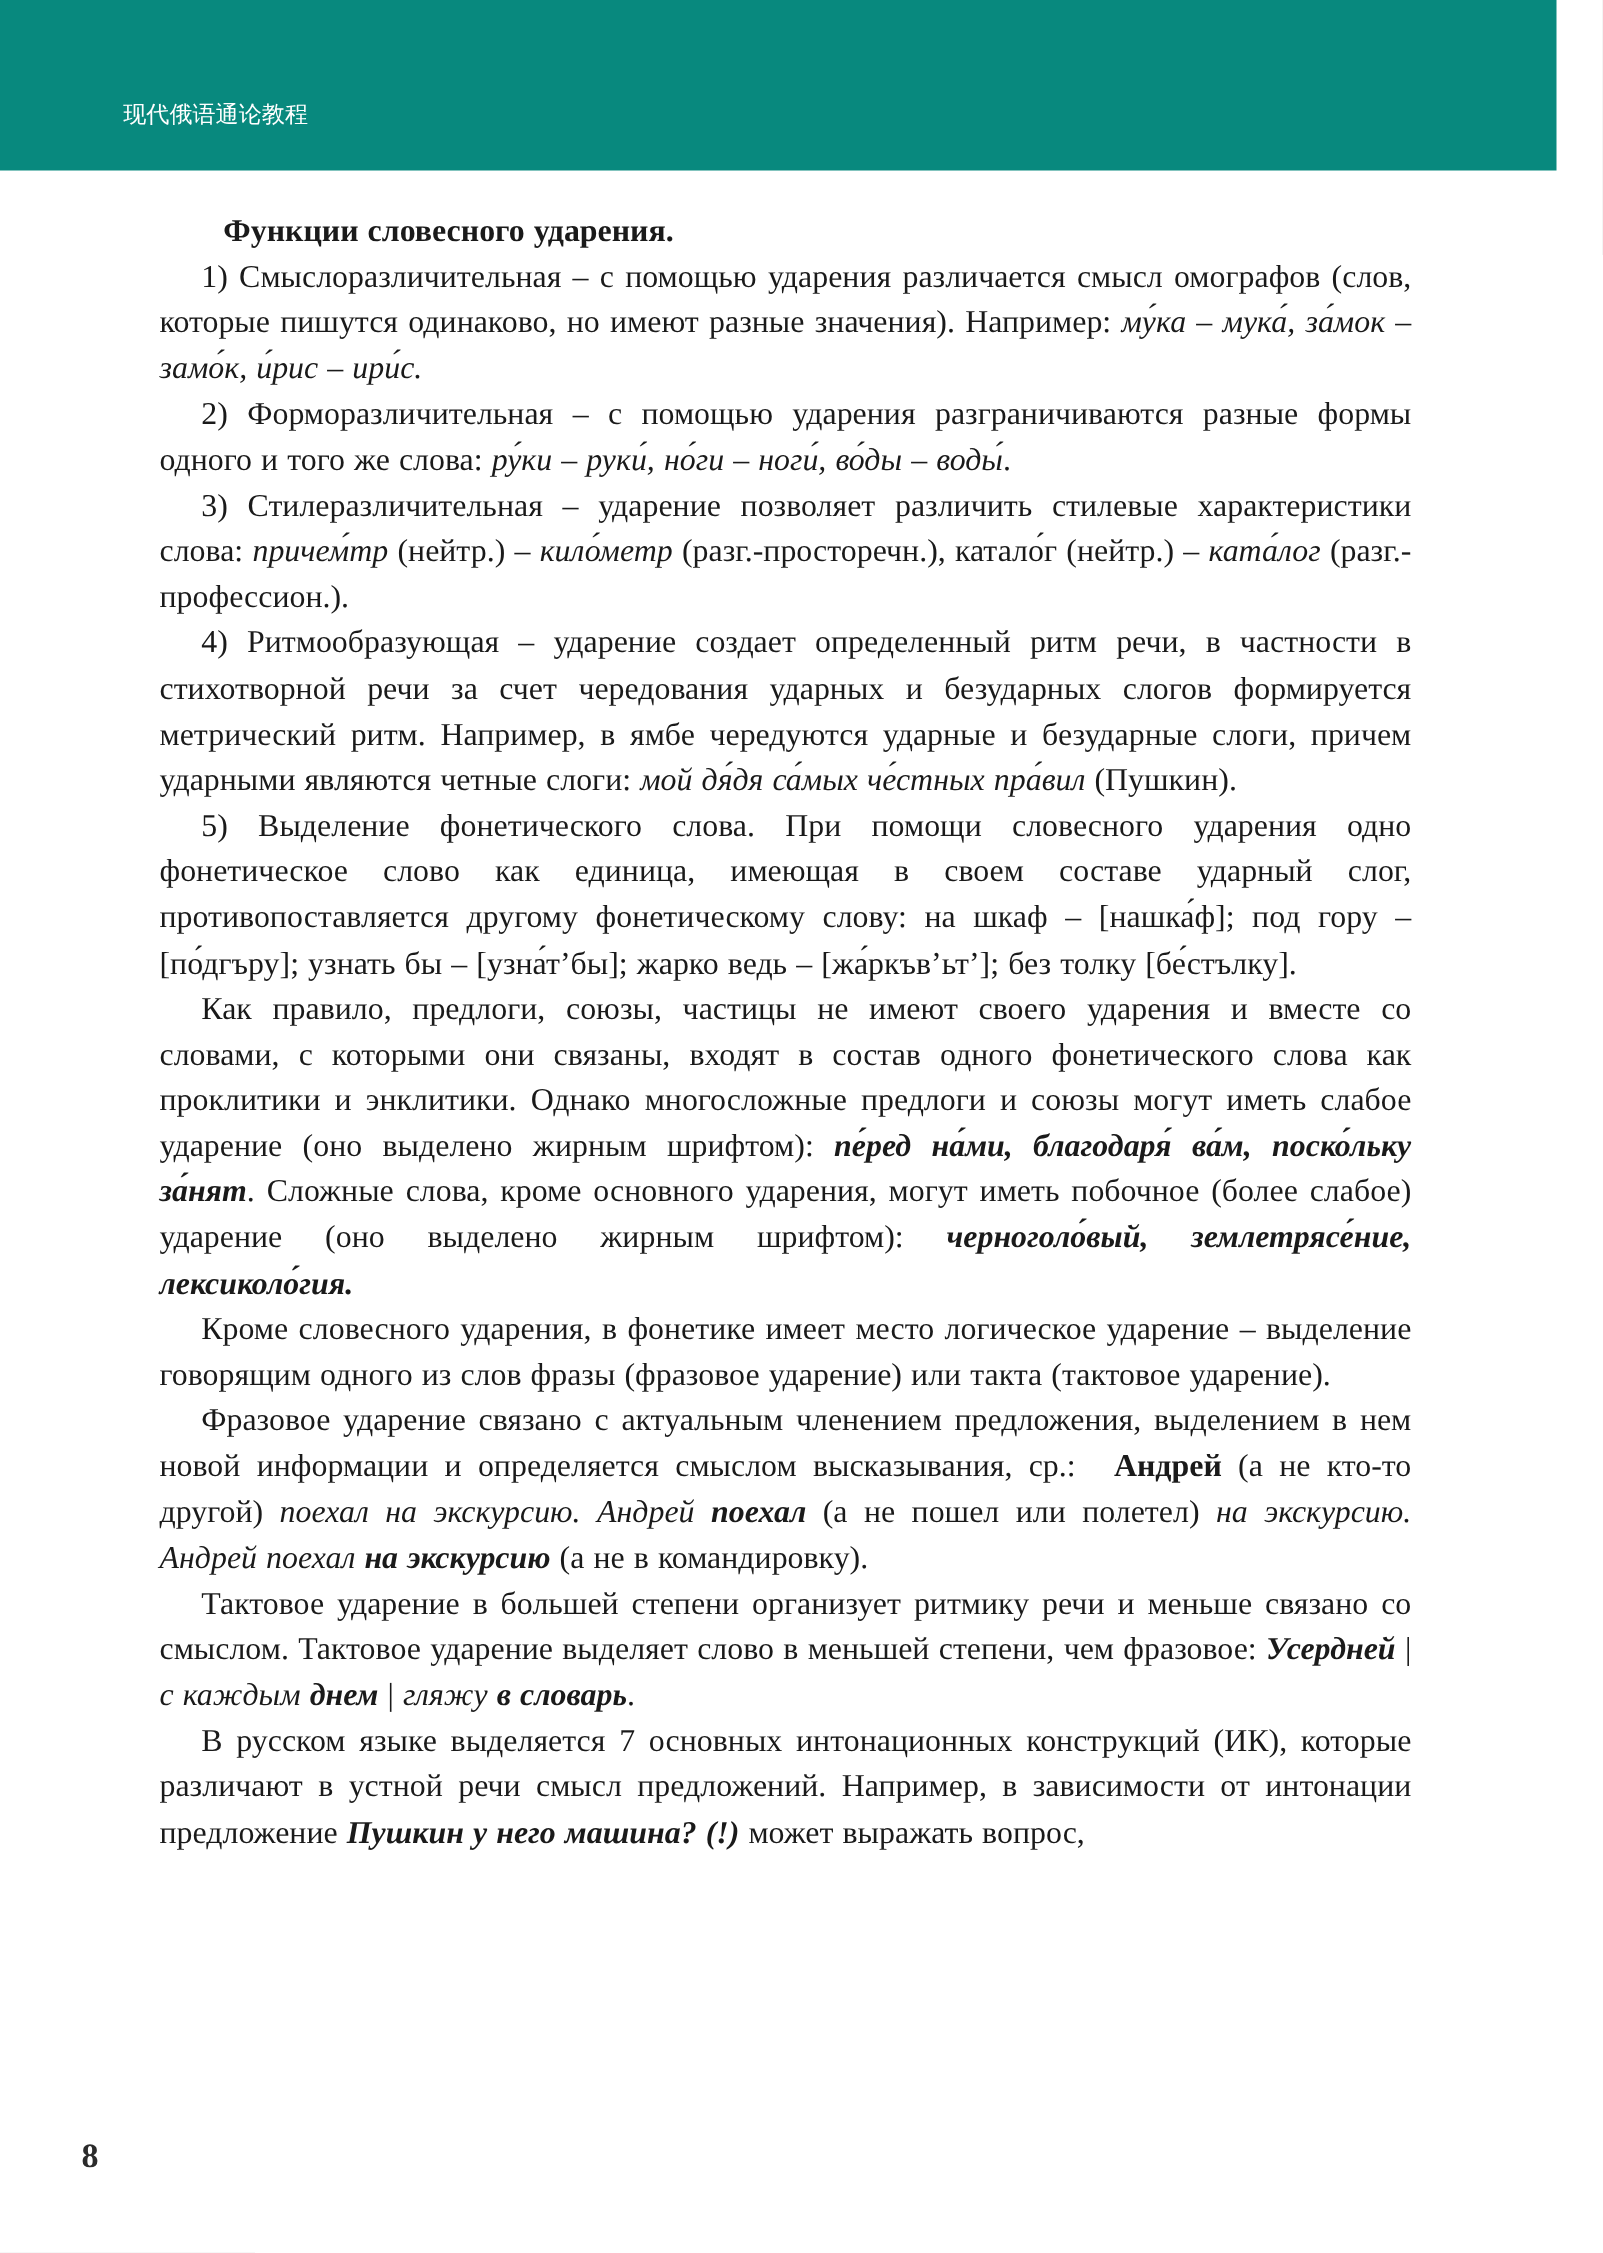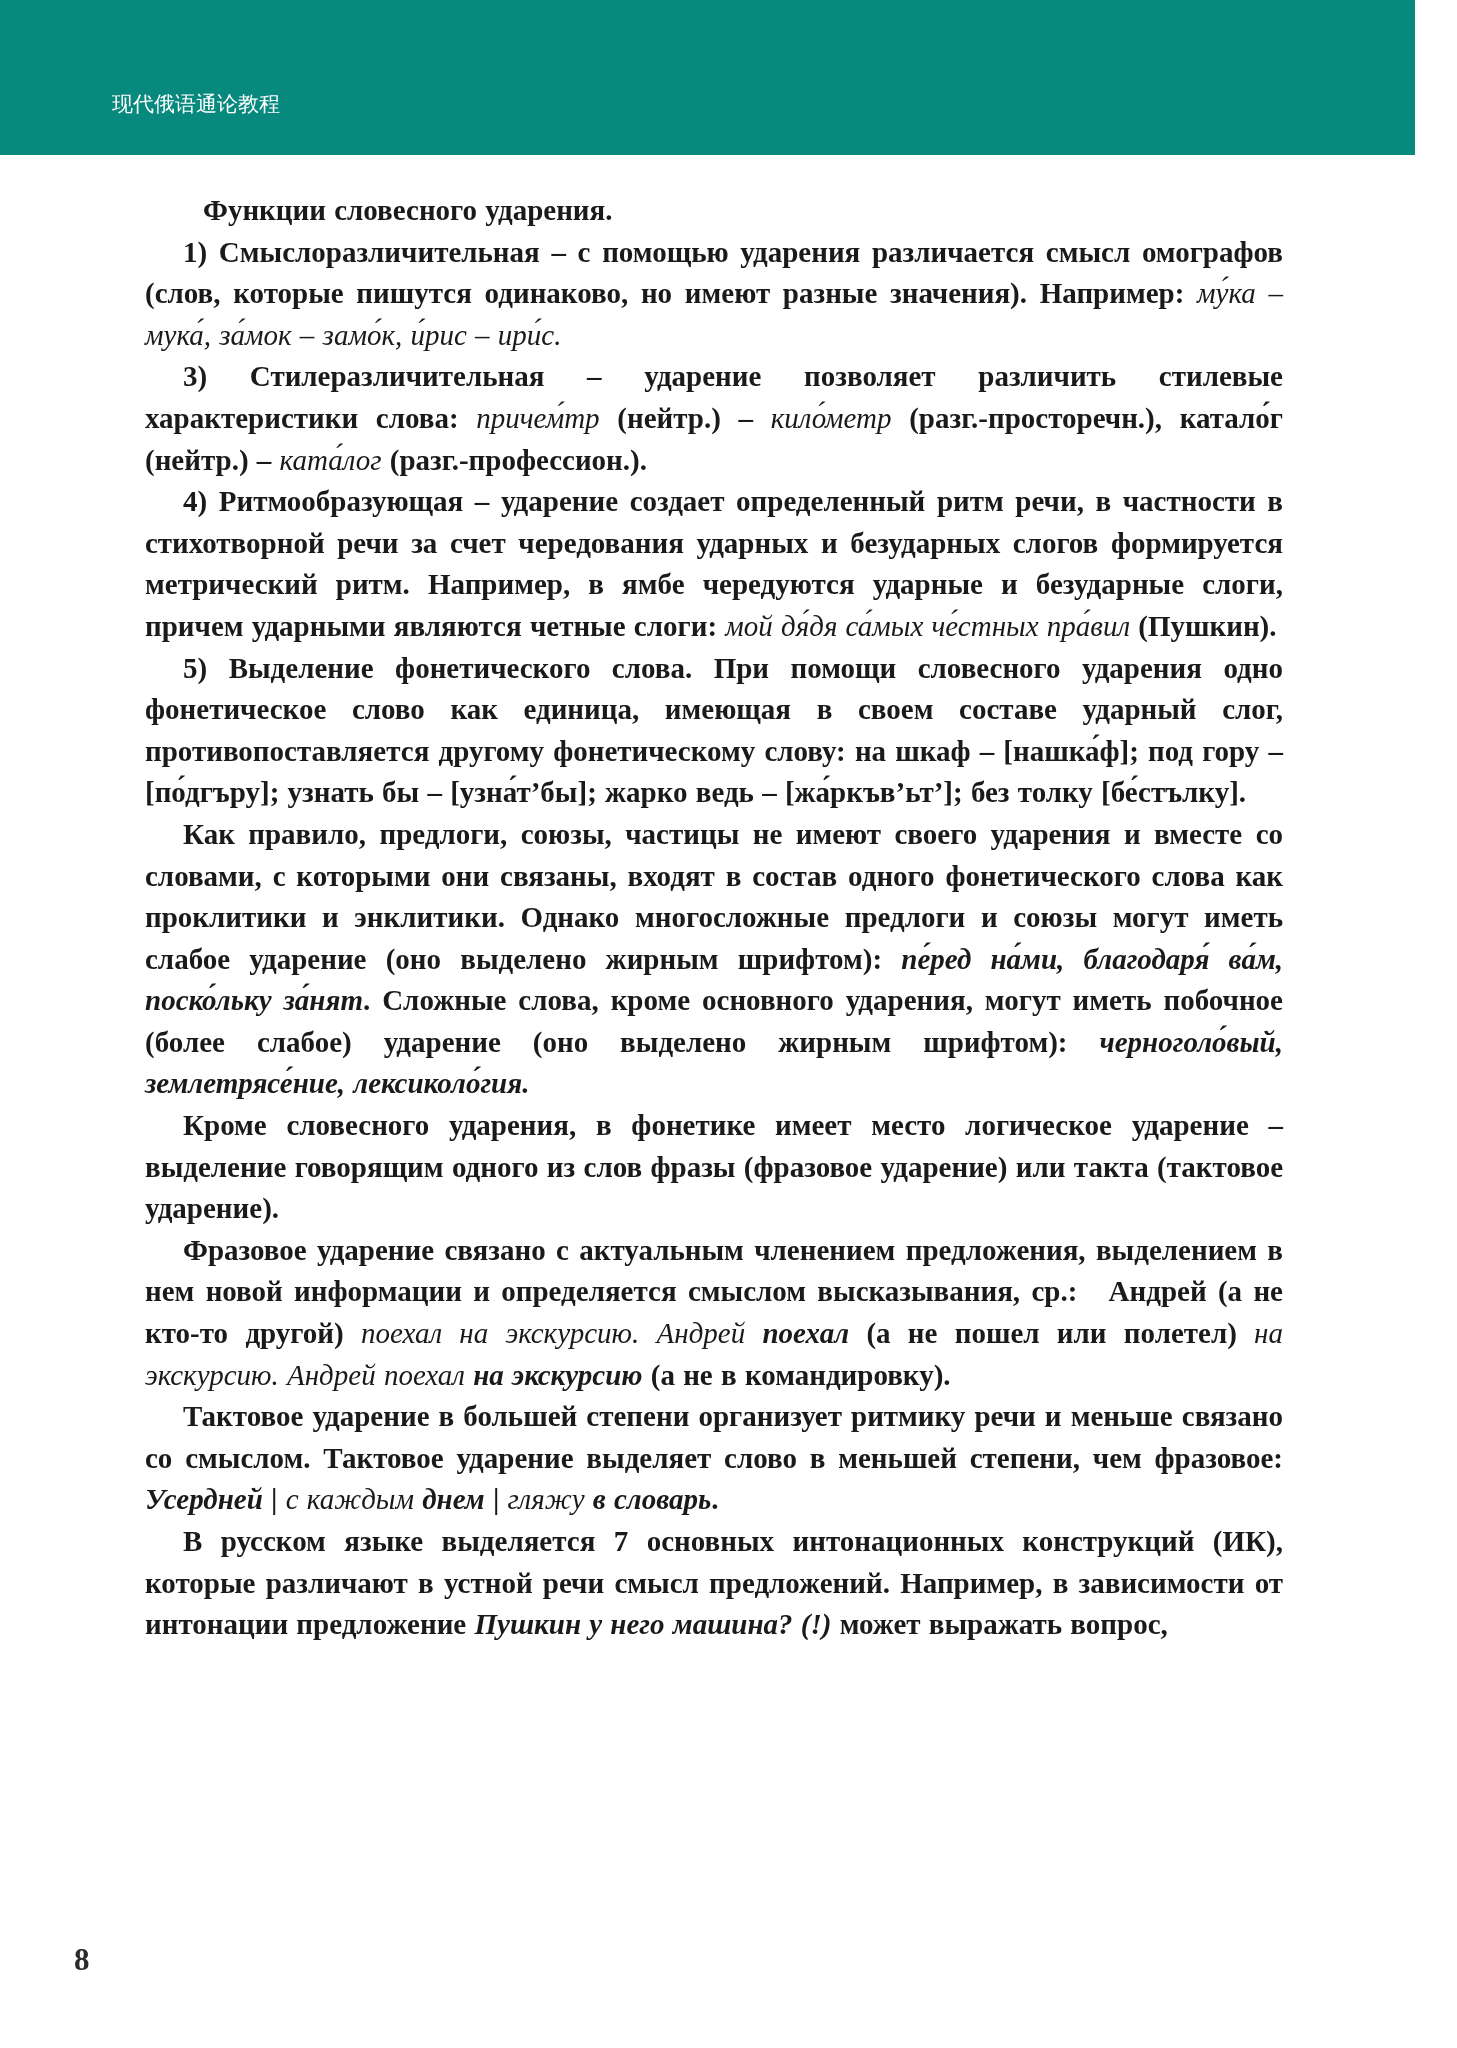--- a/index.html
+++ b/index.html
@@ -28,21 +28,21 @@
   .para{
     margin:0;
     font-size:29px;
     line-height:41.6px;
     color:#1a1a1a;
     text-align:justify;
     text-indent:38px;
     word-spacing:1px;
   }
   .para span{white-space:pre-wrap;}
-  .s-n{font-style:normal;font-weight:bold;}
+  .s-n{font-style:normal;font-weight:normal;}
   .s-i{font-style:italic;}
   .s-b{font-weight:bold;margin-left:20px;}
   .s-bi{font-weight:bold;font-style:italic;}
   .section-pill{
     margin:22px 0 16px 73px;
     display:inline-block;
     background:#57b1a8;
     color:#ffffff;
     border-radius:23px;
     padding:0 20px 2px 16px;
@@ -63,20 +63,21 @@
 
 <div class="page">
 
   <div class="header-band">
     <div class="header-title">现代俄语通论教程</div>
   </div>
 
   <div class="body-col">
     <p class="para"><span class="s-b">Функции словесного ударения.</span></p>
     <p class="para"><span class="s-n">1) Смыслоразличительная – с помощью ударения различается смысл омографов (слов, которые пишутся одинаково, но имеют разные значения). Например: </span><span class="s-i">му́ка – мука́, за́мок – замо́к, и́рис – ири́с.</span></p>
+    <p class="para"><span class="s-n">2) Форморазличительная – с помощью ударения разграничиваются разные формы одного и того же слова: </span><span class="s-i">ру́ки – руки́, но́ги – ноги́, во́ды – воды́</span><span class="s-n">.</span></p>
     <p class="para"><span class="s-n">3) Стилеразличительная – ударение позволяет различить стилевые характеристики слова: </span><span class="s-i">причем́тр</span><span class="s-n"> (нейтр.) – </span><span class="s-i">кило́метр</span><span class="s-n"> (разг.-просторечн.), катало́г (нейтр.) – </span><span class="s-i">ката́лог</span><span class="s-n"> (разг.-профессион.).</span></p>
     <p class="para"><span class="s-n">4) Ритмообразующая – ударение создает определенный ритм речи, в частности в стихотворной речи за счет чередования ударных и безударных слогов формируется метрический ритм. Например, в ямбе чередуются ударные и безударные слоги, причем ударными являются четные слоги: </span><span class="s-i">мой дя́дя са́мых че́стных пра́вил</span><span class="s-n"> (Пушкин).</span></p>
     <p class="para"><span class="s-n">5) Выделение фонетического слова. При помощи словесного ударения одно фонетическое слово как единица, имеющая в своем составе ударный слог, противопоставляется другому фонетическому слову: на шкаф – [нашка́ф]; под гору – [по́дгъру]; узнать бы – [узна́т’бы]; жарко ведь – [жа́ркъв’ьт’]; без толку [бе́стълку].</span></p>
     <p class="para"><span class="s-n">Как правило, предлоги, союзы, частицы не имеют своего ударения и вместе со словами, с которыми они связаны, входят в состав одного фонетического слова как проклитики и энклитики. Однако многосложные предлоги и союзы могут иметь слабое ударение (оно выделено жирным шрифтом): </span><span class="s-bi">пе́ред на́ми, благодаря́ ва́м, поско́льку за́нят</span><span class="s-n">. Сложные слова, кроме основного ударения, могут иметь побочное (более слабое) ударение (оно выделено жирным шрифтом): </span><span class="s-bi">черноголо́вый, землетрясе́ние, лексиколо́гия.</span></p>
     <p class="para"><span class="s-n">Кроме словесного ударения, в фонетике имеет место логическое ударение – выделение говорящим одного из слов фразы (фразовое ударение) или такта (тактовое ударение).</span></p>
     <p class="para"><span class="s-n">Фразовое ударение связано с актуальным членением предложения, выделением в нем новой информации и определяется смыслом высказывания, ср.: </span><span class="s-b">Андрей</span><span class="s-n"> (а не кто-то другой) </span><span class="s-i">поехал на экскурсию. Андрей </span><span class="s-bi">поехал</span><span class="s-n"> (а не пошел или полетел) </span><span class="s-i">на экскурсию. Андрей поехал </span><span class="s-bi">на экскурсию</span><span class="s-n"> (а не в командировку).</span></p>
     <p class="para"><span class="s-n">Тактовое ударение в большей степени организует ритмику речи и меньше связано со смыслом. Тактовое ударение выделяет слово в меньшей степени, чем фразовое: </span><span class="s-bi">Усердней</span><span class="s-n"> | </span><span class="s-i">с каждым </span><span class="s-bi">днем</span><span class="s-n"> | </span><span class="s-i">гляжу </span><span class="s-bi">в словарь</span><span class="s-n">.</span></p>
 
 
     <p class="para"><span class="s-n">В русском языке выделяется 7 основных интонационных конструкций (ИК), которые различают в устной речи смысл предложений. Например, в зависимости от интонации предложение </span><span class="s-bi">Пушкин у него машина? (!)</span><span class="s-n"> может выражать вопрос,</span></p>

